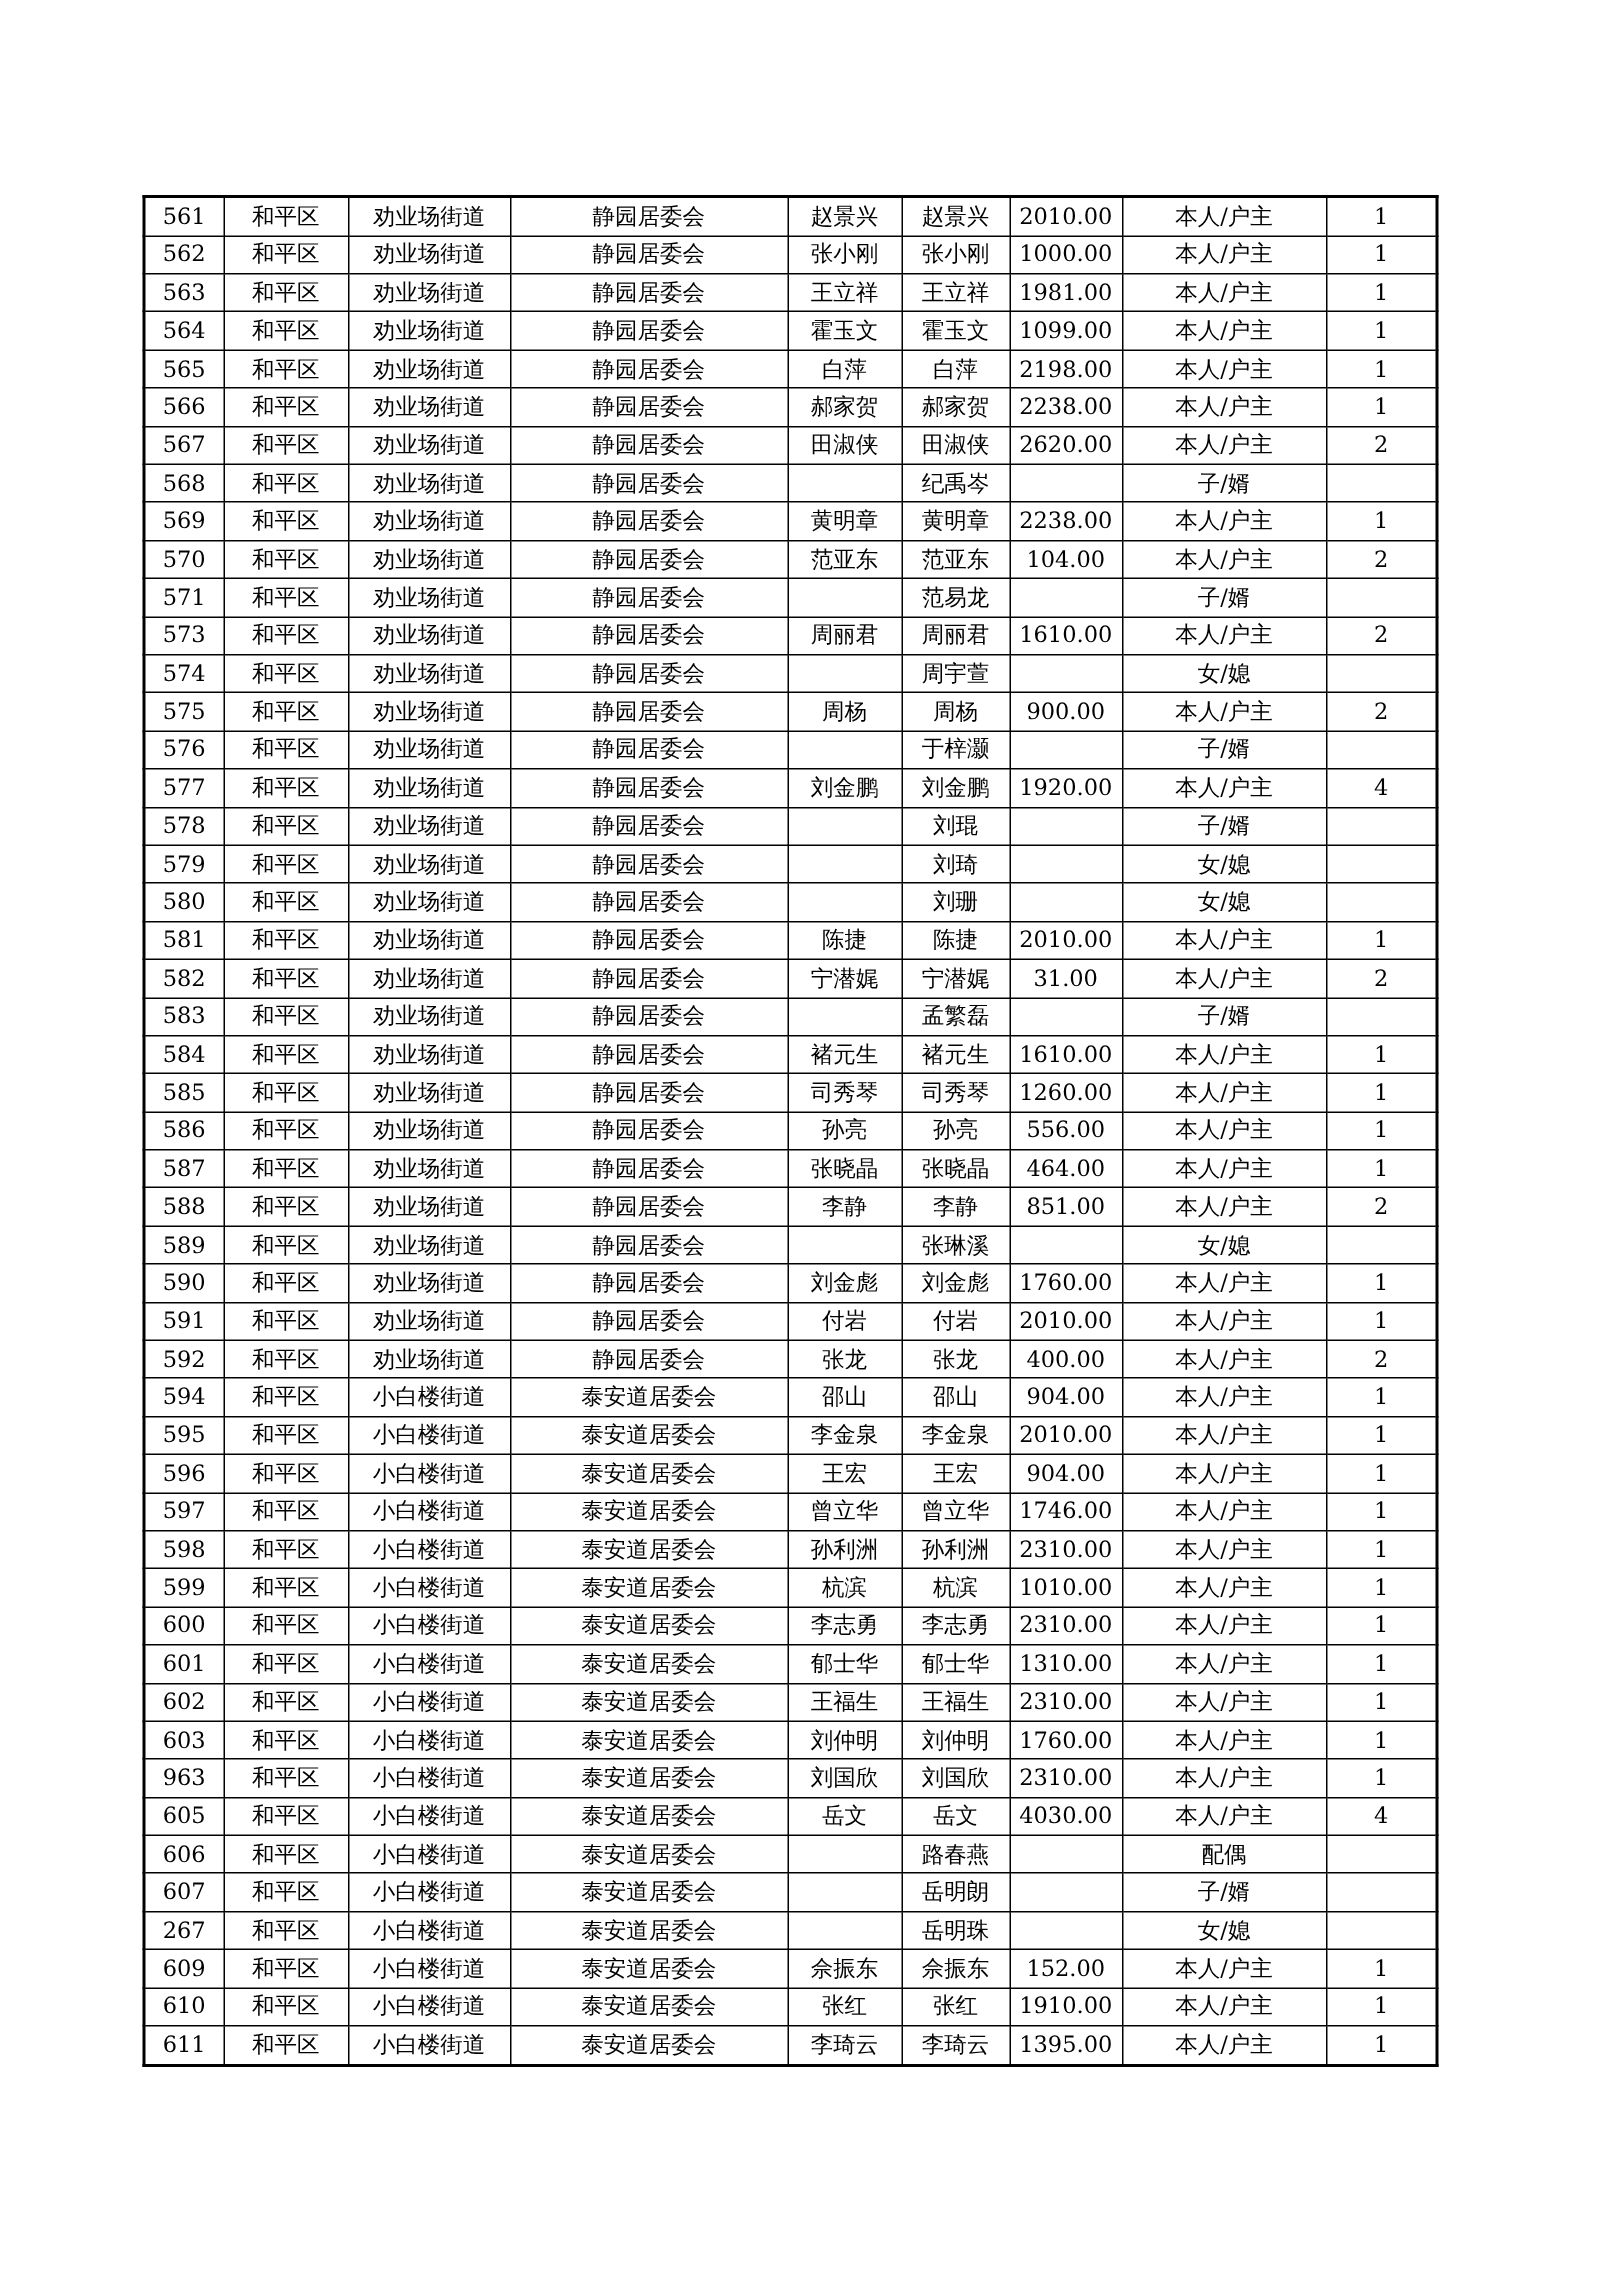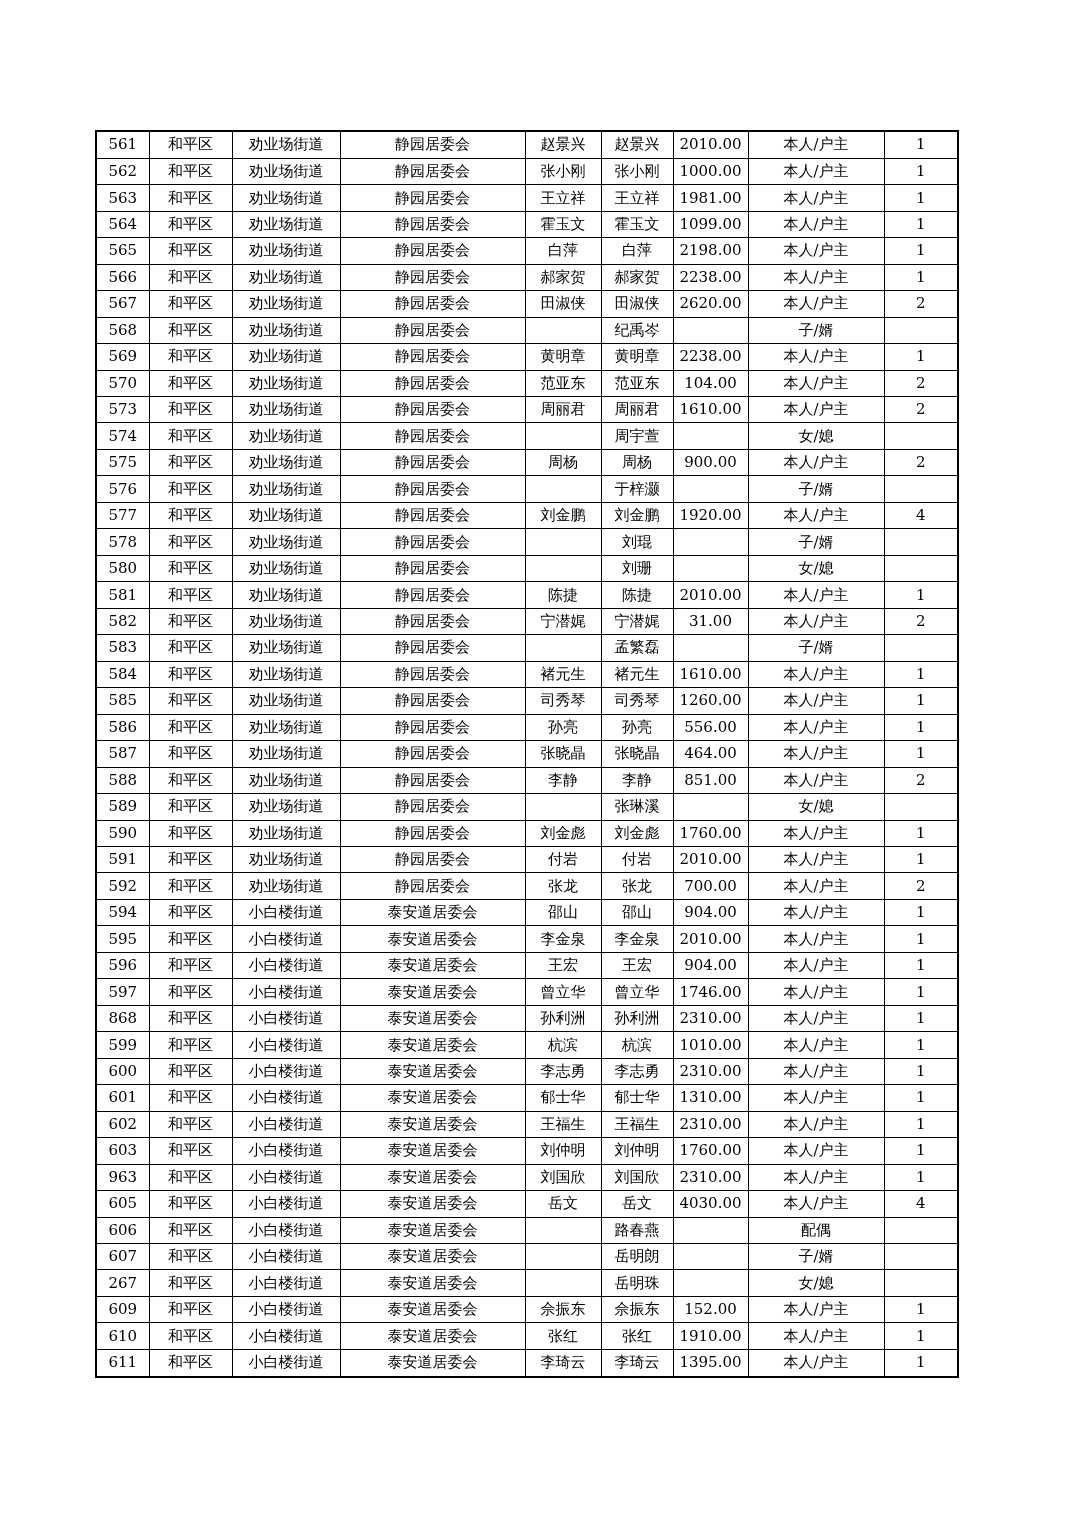--- a/index.html
+++ b/index.html
@@ -158,20 +158,31 @@
           <td>和平区</td>
           <td>劝业场街道</td>
           <td>静园居委会</td>
           <td>范亚东</td>
           <td>范亚东</td>
           <td>104.00</td>
           <td>本人/户主</td>
           <td>2</td>
         </tr>
         <tr>
+          <td>571</td>
+          <td>和平区</td>
+          <td>劝业场街道</td>
+          <td>静园居委会</td>
+          <td></td>
+          <td>范易龙</td>
+          <td></td>
+          <td>子/婿</td>
+          <td></td>
+        </tr>
+        <tr>
           <td>573</td>
           <td>和平区</td>
           <td>劝业场街道</td>
           <td>静园居委会</td>
           <td>周丽君</td>
           <td>周丽君</td>
           <td>1610.00</td>
           <td>本人/户主</td>
           <td>2</td>
         </tr>
@@ -224,20 +235,31 @@
           <td>和平区</td>
           <td>劝业场街道</td>
           <td>静园居委会</td>
           <td></td>
           <td>刘琨</td>
           <td></td>
           <td>子/婿</td>
           <td></td>
         </tr>
         <tr>
+          <td>579</td>
+          <td>和平区</td>
+          <td>劝业场街道</td>
+          <td>静园居委会</td>
+          <td></td>
+          <td>刘琦</td>
+          <td></td>
+          <td>女/媳</td>
+          <td></td>
+        </tr>
+        <tr>
           <td>580</td>
           <td>和平区</td>
           <td>劝业场街道</td>
           <td>静园居委会</td>
           <td></td>
           <td>刘珊</td>
           <td></td>
           <td>女/媳</td>
           <td></td>
         </tr>
@@ -362,21 +384,21 @@
           <td>本人/户主</td>
           <td>1</td>
         </tr>
         <tr>
           <td>592</td>
           <td>和平区</td>
           <td>劝业场街道</td>
           <td>静园居委会</td>
           <td>张龙</td>
           <td>张龙</td>
-          <td>700.00</td>
+          <td>400.00</td>
           <td>本人/户主</td>
           <td>2</td>
         </tr>
         <tr>
           <td>594</td>
           <td>和平区</td>
           <td>小白楼街道</td>
           <td>泰安道居委会</td>
           <td>邵山</td>
           <td>邵山</td>
@@ -411,21 +433,21 @@
           <td>和平区</td>
           <td>小白楼街道</td>
           <td>泰安道居委会</td>
           <td>曾立华</td>
           <td>曾立华</td>
           <td>1746.00</td>
           <td>本人/户主</td>
           <td>1</td>
         </tr>
         <tr>
-          <td>868</td>
+          <td>598</td>
           <td>和平区</td>
           <td>小白楼街道</td>
           <td>泰安道居委会</td>
           <td>孙利洲</td>
           <td>孙利洲</td>
           <td>2310.00</td>
           <td>本人/户主</td>
           <td>1</td>
         </tr>
         <tr>

